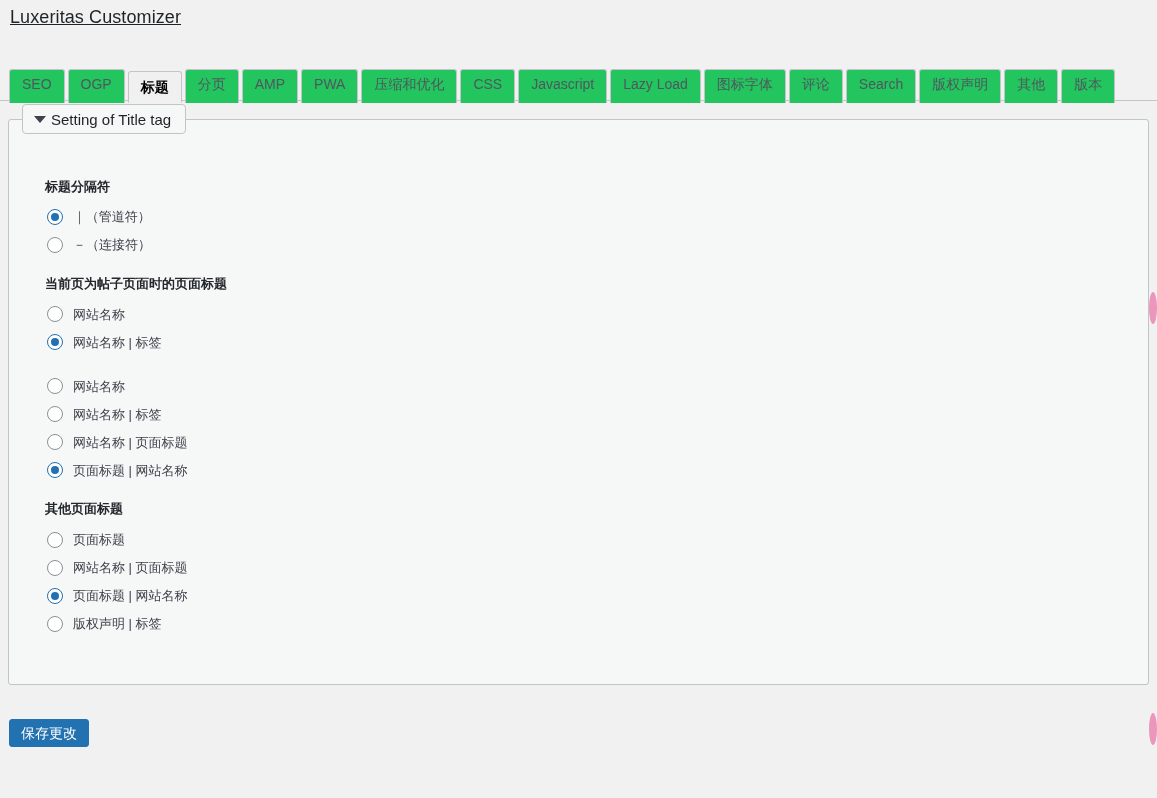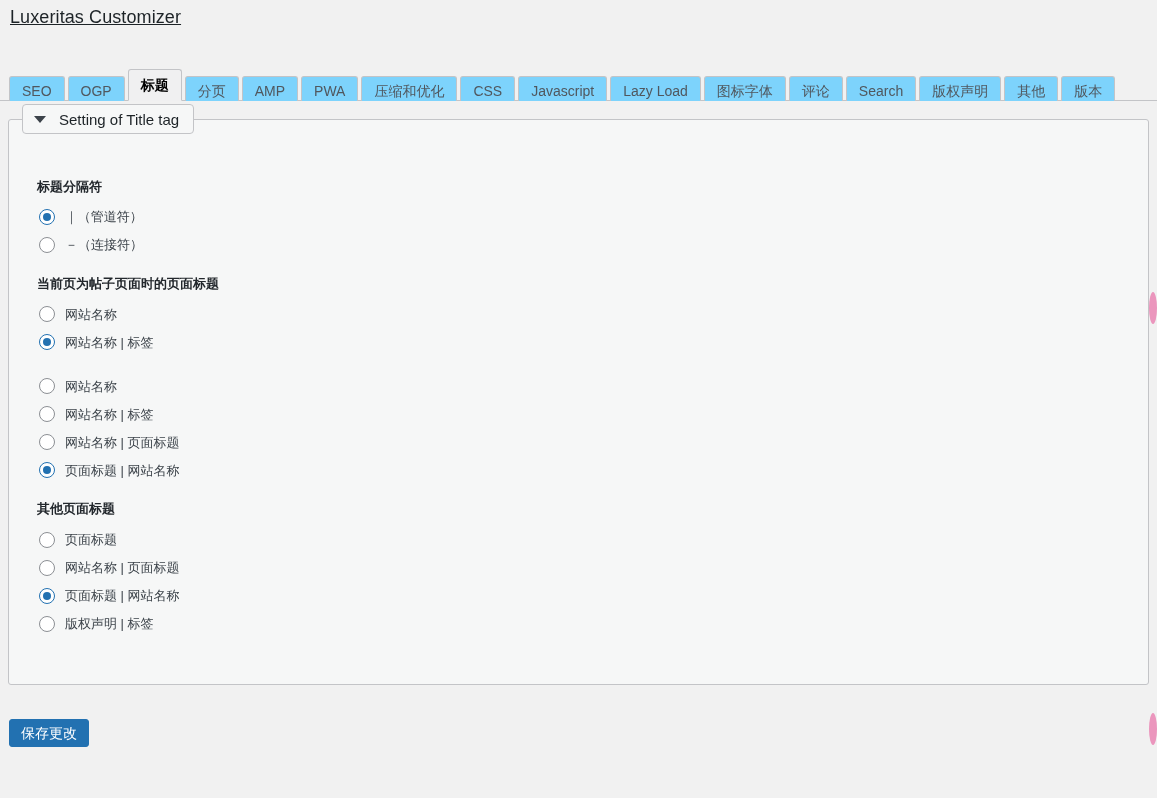--- a/index.html
+++ b/index.html
@@ -40,28 +40,28 @@
     box-sizing: border-box;
     border-bottom: 1px solid #c3c4c7;
     padding-left: 9px;
     white-space: nowrap;
     font-size: 0;
   }
   .nav-tab {
     display: inline-block;
     vertical-align: bottom;
     box-sizing: border-box;
-    height: 25px;
+    height: 34px;
     line-height: 29px;
     margin: 0 3px 0 0;
     padding: 0 12px;
     font-size: 14px;
     font-weight: 400;
     color: #50575e;
-    background: #7dd3fc;
+    background: #22c55e;
     border: 1px solid #c3c4c7;
     border-bottom: none;
     border-radius: 3px 3px 0 0;
     cursor: pointer;
     position: relative;
     top: 5px;
   }
   .nav-tab.active {
     background: #f0f0f1;
     color: #000;
@@ -91,41 +91,41 @@
     left: 13px;
     top: -16px;
     height: 30px;
     box-sizing: border-box;
     background: #f6f7f7;
     border: 1px solid #c3c4c7;
     border-radius: 4px;
     padding: 0 14px 0 11px;
     display: flex;
     align-items: center;
-    gap: 13px;
+    gap: 5px;
     cursor: pointer;
   }
   #panel-header .caret {
     width: 0;
     height: 0;
     border-left: 6px solid transparent;
     border-right: 6px solid transparent;
     border-top: 7px solid #3c434a;
     margin-top: 1px;
   }
   #panel-header .ttl {
     font-size: 15px;
     color: #1d2327;
     font-weight: 400;
     white-space: nowrap;
   }
 
   #panel-body {
     position: absolute;
-    left: 8px;
+    left: 16px;
     top: 0;
     padding: 58px 20px 20px 20px;
   }
 
   .field-group { margin-bottom: 16px; }
   .field-group:last-child { margin-bottom: 8px; }
 
   .group-label {
     font-size: 13px;
     font-weight: 700;

